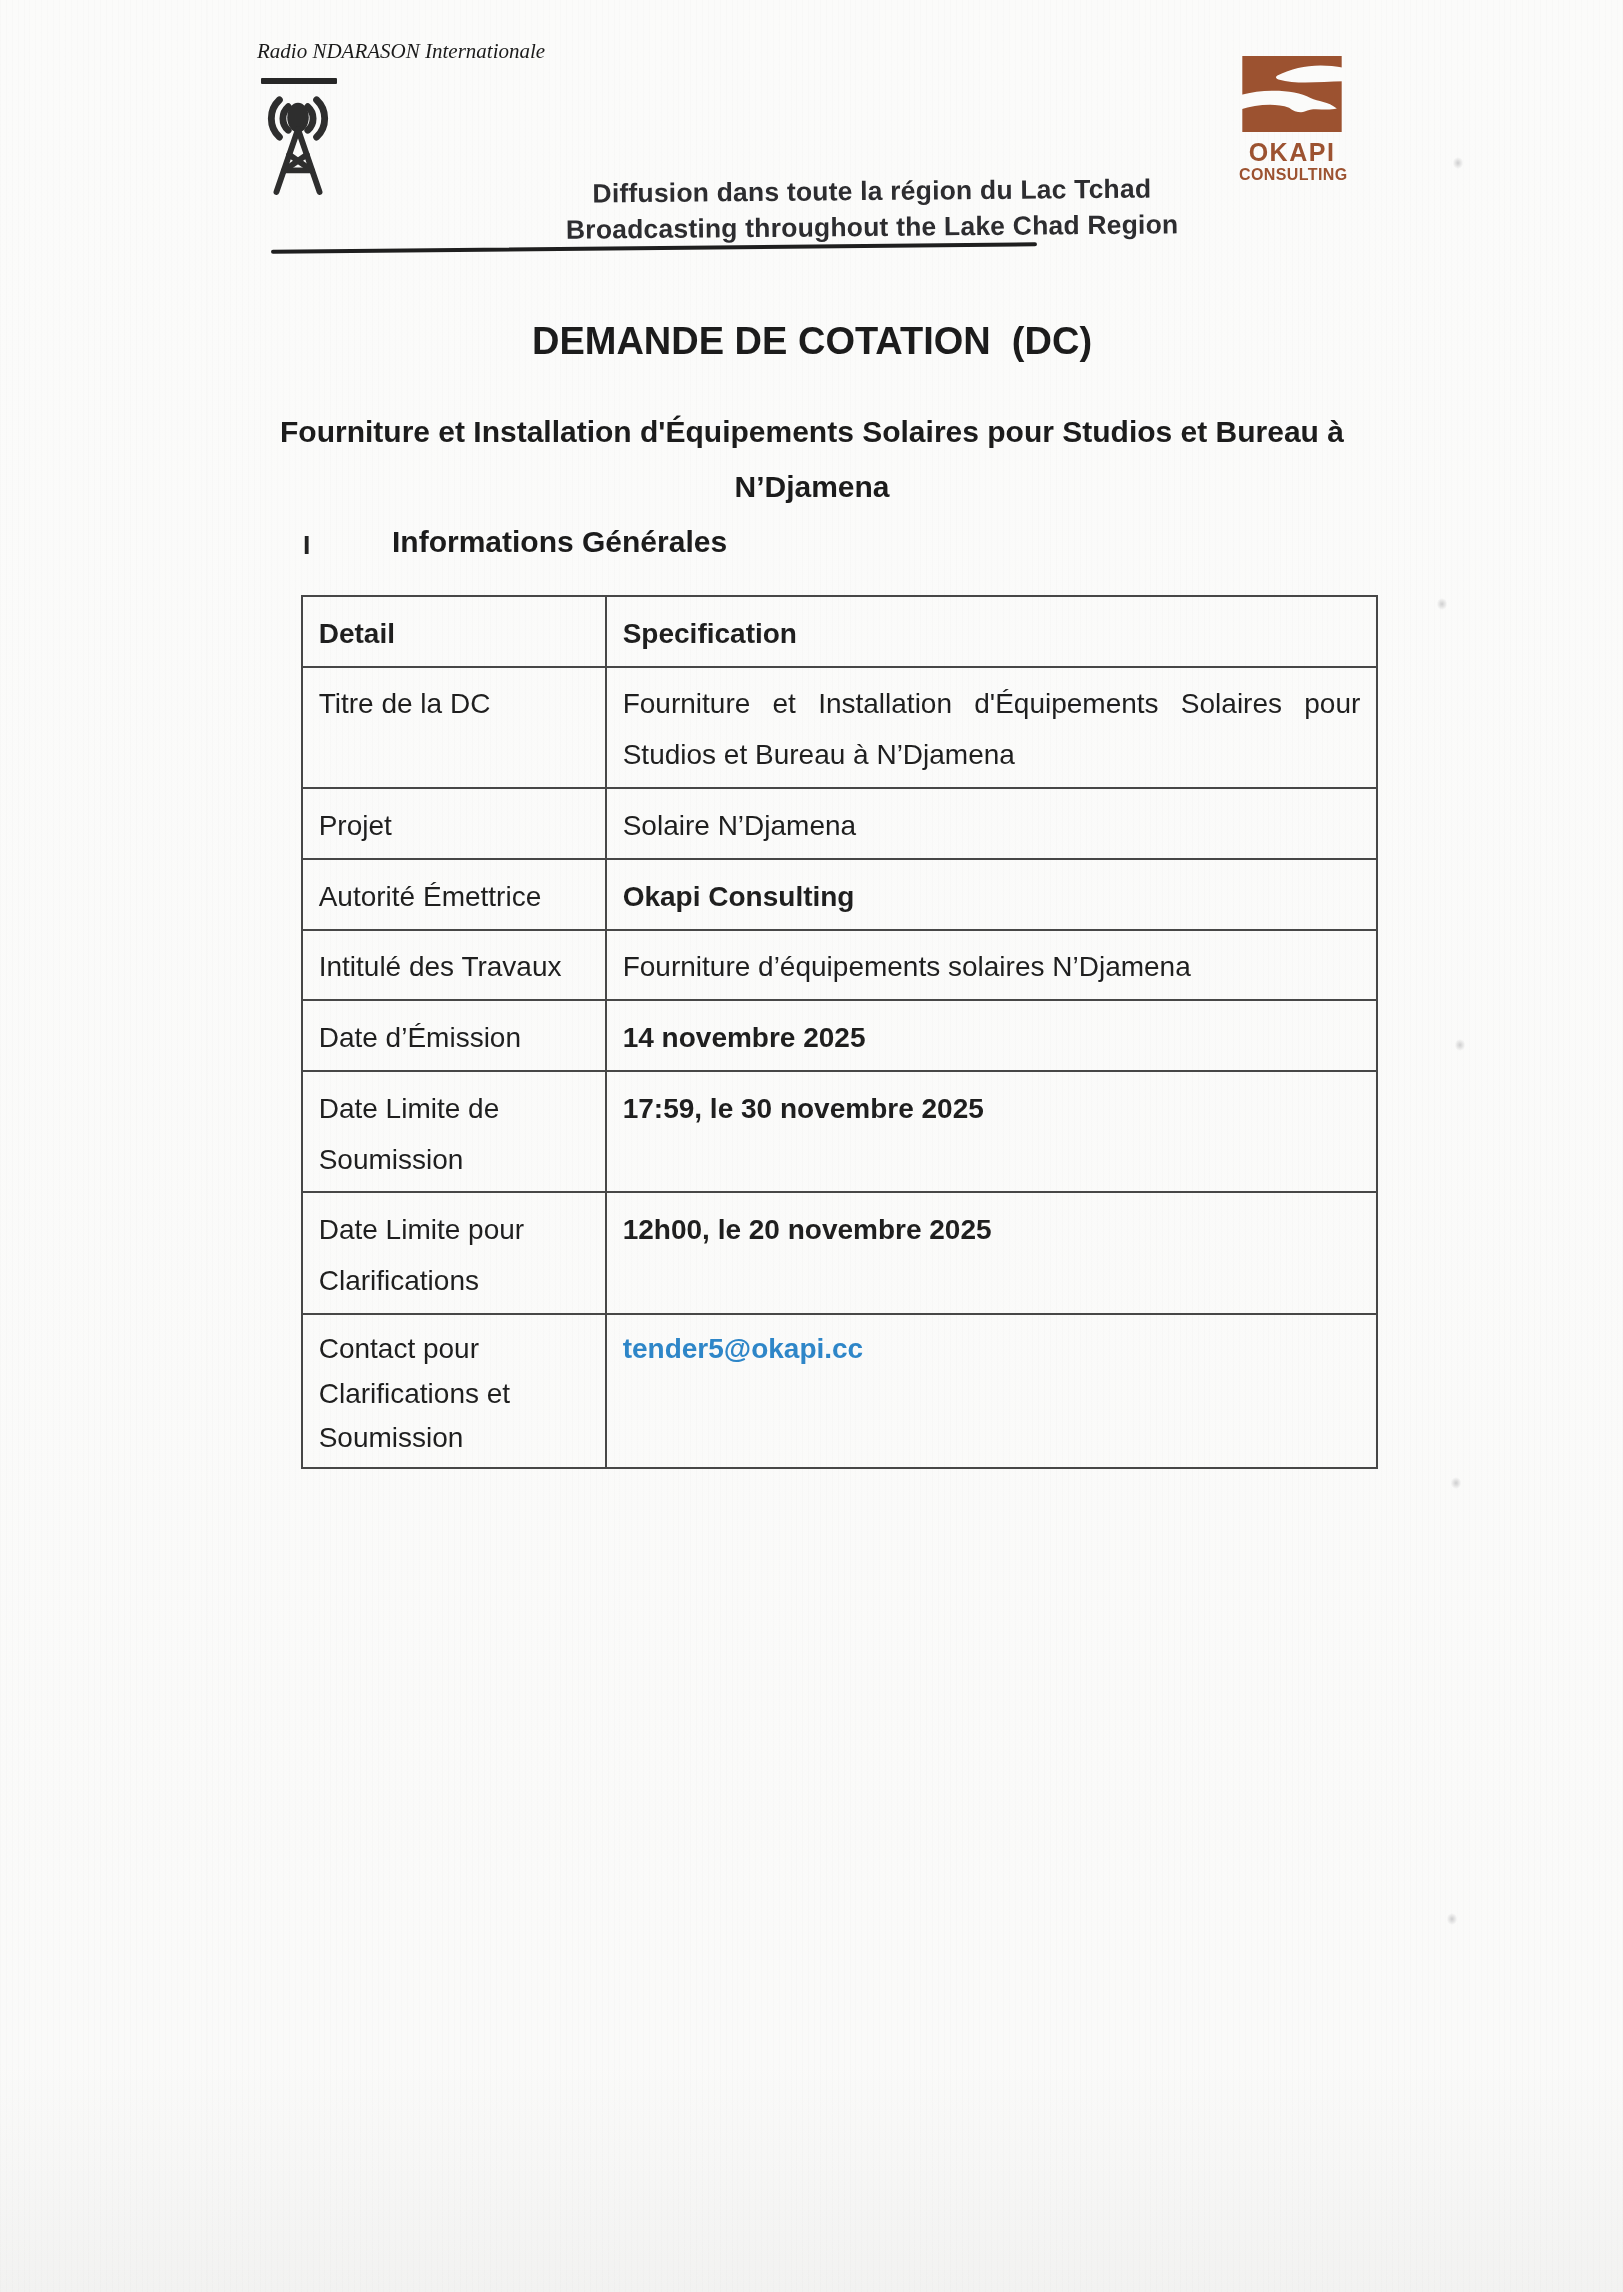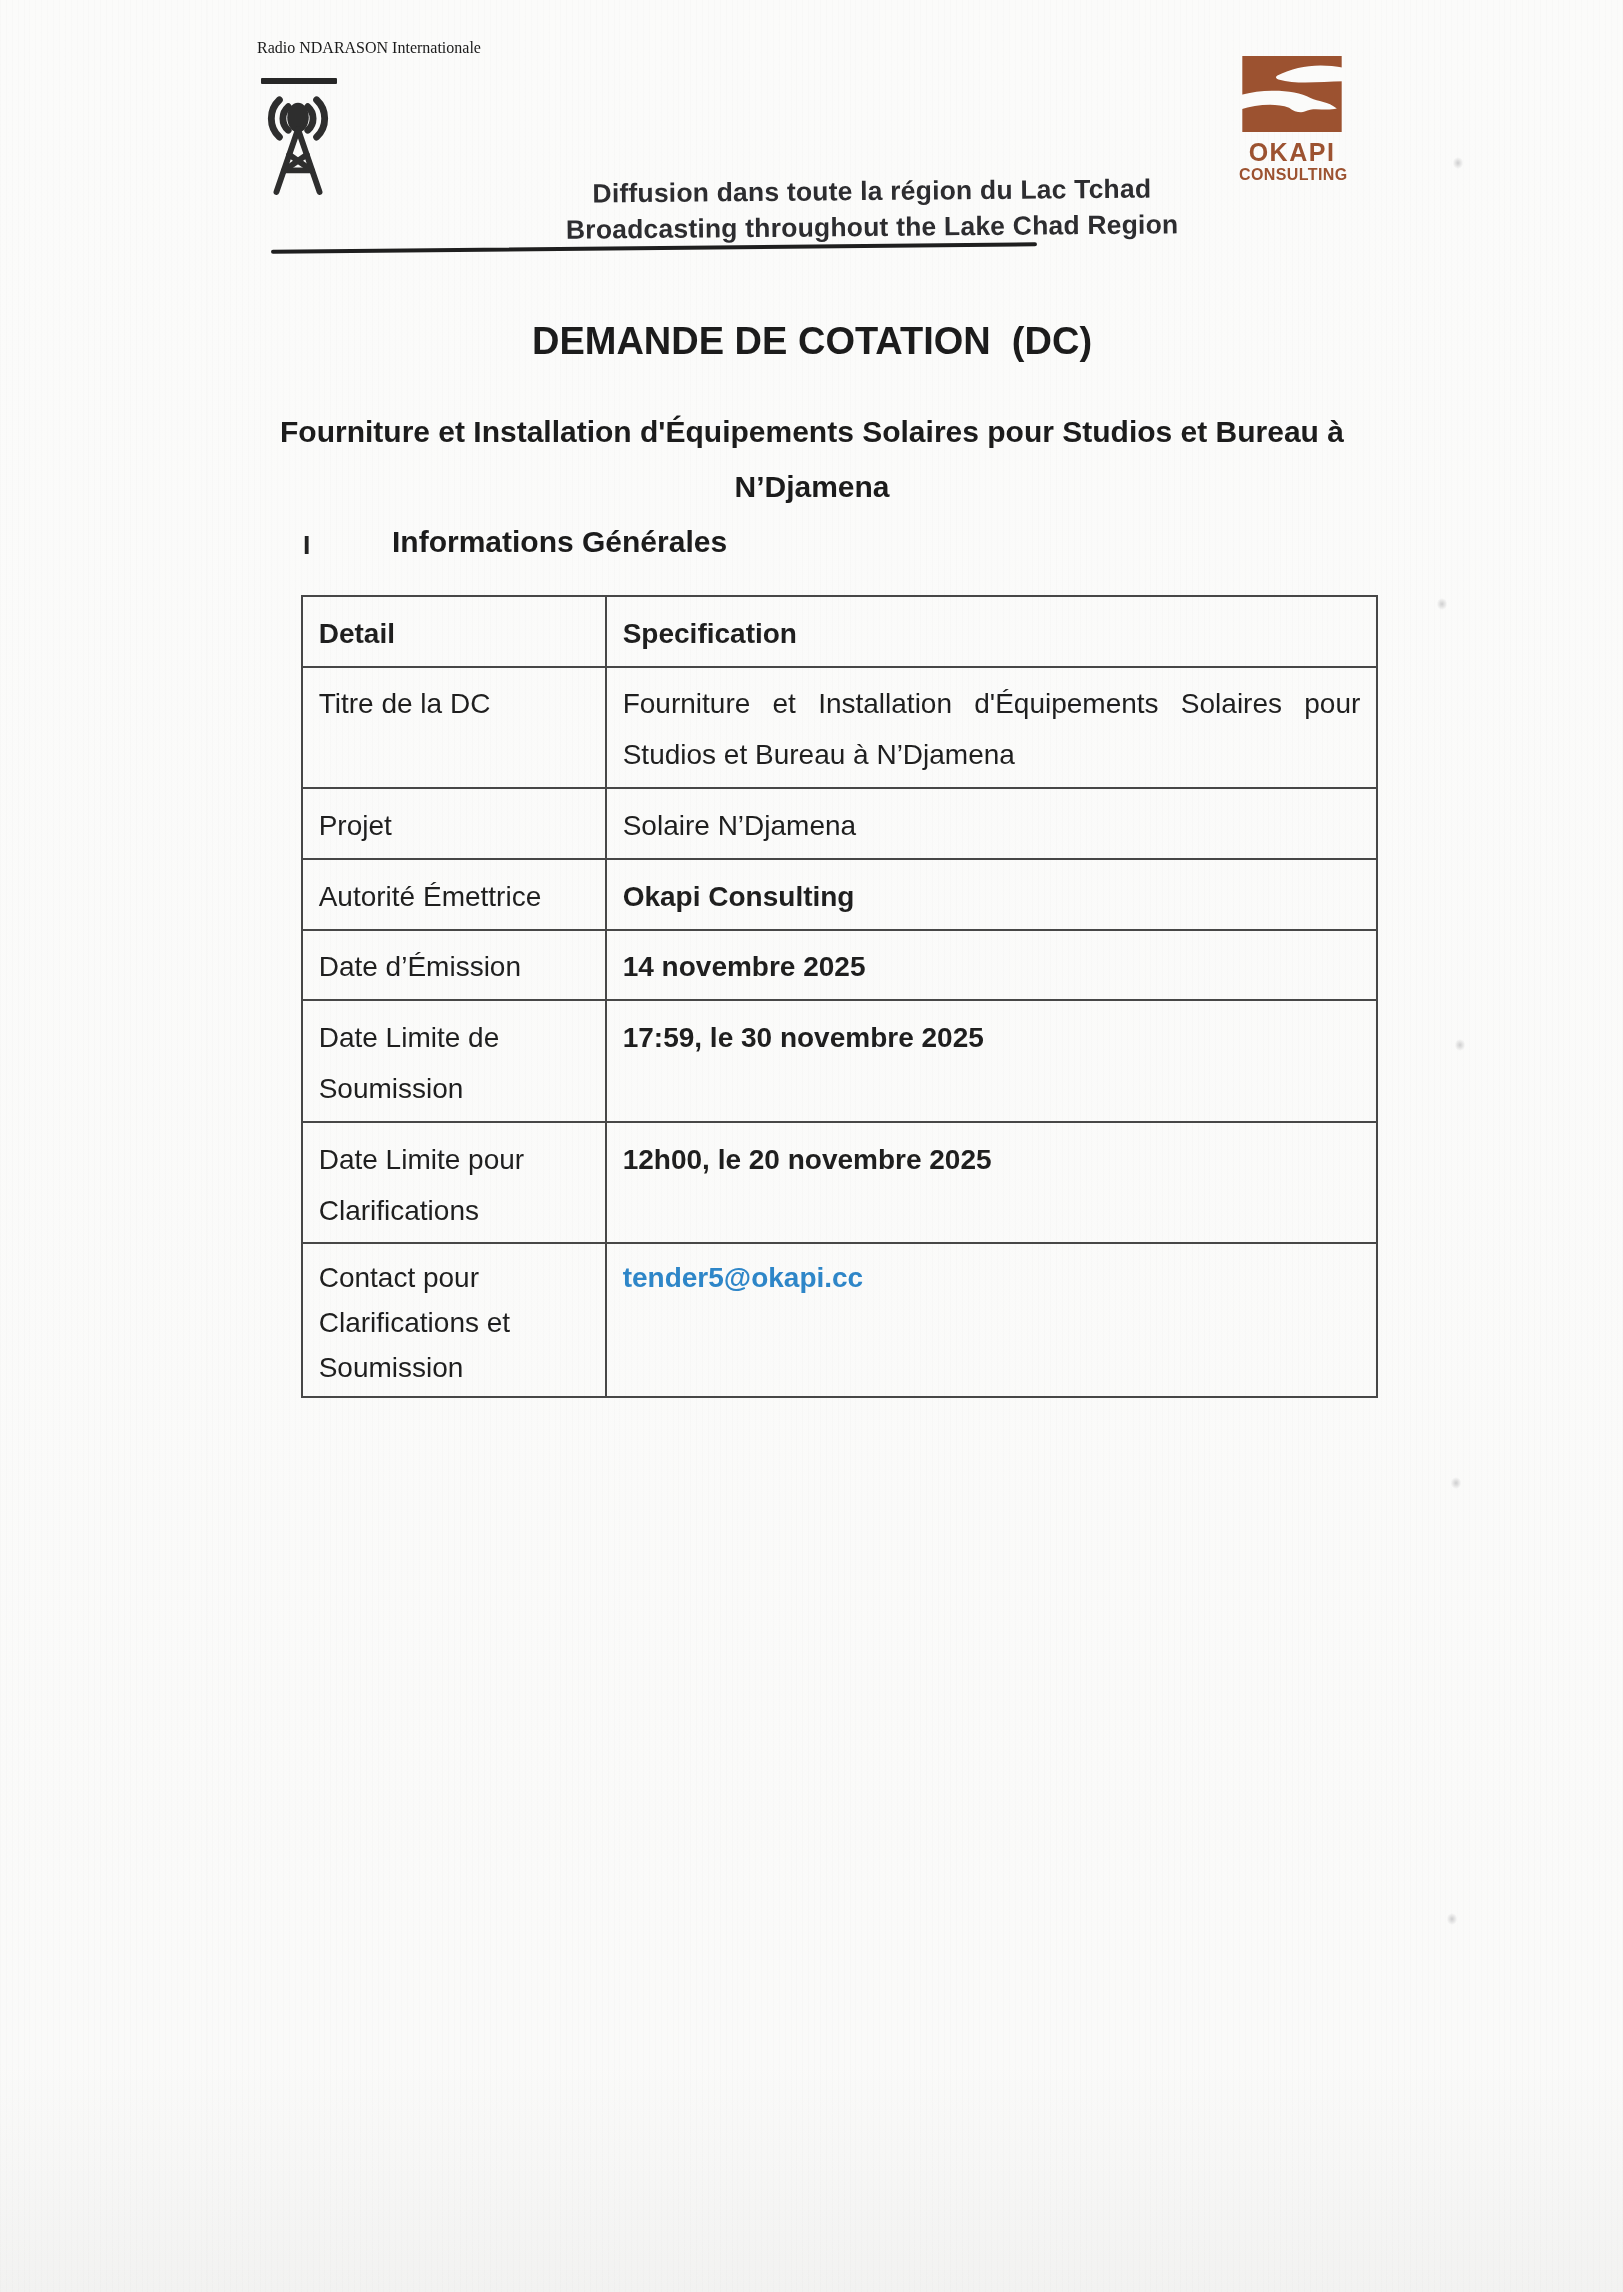--- a/index.html
+++ b/index.html
@@ -13,21 +13,21 @@
   .page {
     position:absolute; inset:0;
     background:
       repeating-linear-gradient(90deg, rgba(110,110,110,0.02) 0 1px, rgba(0,0,0,0) 1px 5.9px),
       linear-gradient(180deg,#fbfbfa 0%, #fafaf9 90%, #f2f2f1 100%);
   }
   
   .org-name {
     position:absolute; left:257px; top:39px;
     font-family:"Liberation Serif", serif;
-    font-size:16px; color:#1b1b1b;
+    font-size:21px; color:#1b1b1b;font-style:italic;
   }
   .org-underline {
     position:absolute; left:261px; top:78px;
     width:76px; height:5.9px; background:#272727; border-radius:1px;
   }
   .tower { position:absolute; left:251px; top:84px; }
   .taglines {
     position:absolute; left:529px; top:173px; width:686px;
     text-align:center; font-weight:bold; font-size:26.5px;
     line-height:36px; color:#2d2d30; letter-spacing:0.2px;
@@ -171,20 +171,24 @@
           <td class="value justify">Fourniture et Installation d'Équipements Solaires pour Studios et Bureau à N’Djamena</td>
         </tr>
         <tr class="t-row-1">
           <td class="label">Projet</td>
           <td class="value">Solaire N’Djamena</td>
         </tr>
         <tr class="t-row-2">
           <td class="label">Autorité Émettrice</td>
           <td class="value bold">Okapi Consulting</td>
         </tr>
+        <tr class="t-row-3">
+          <td class="label">Intitulé des Travaux</td>
+          <td class="value">Fourniture d’équipements solaires N’Djamena</td>
+        </tr>
         <tr class="t-row-5">
           <td class="label">Date d’Émission</td>
           <td class="value bold">14 novembre 2025</td>
         </tr>
         <tr class="t-row-6">
           <td class="label">Date Limite de Soumission</td>
           <td class="value bold">17:59, le 30 novembre 2025</td>
         </tr>
         <tr class="t-row-7">
           <td class="label">Date Limite pour Clarifications</td>

